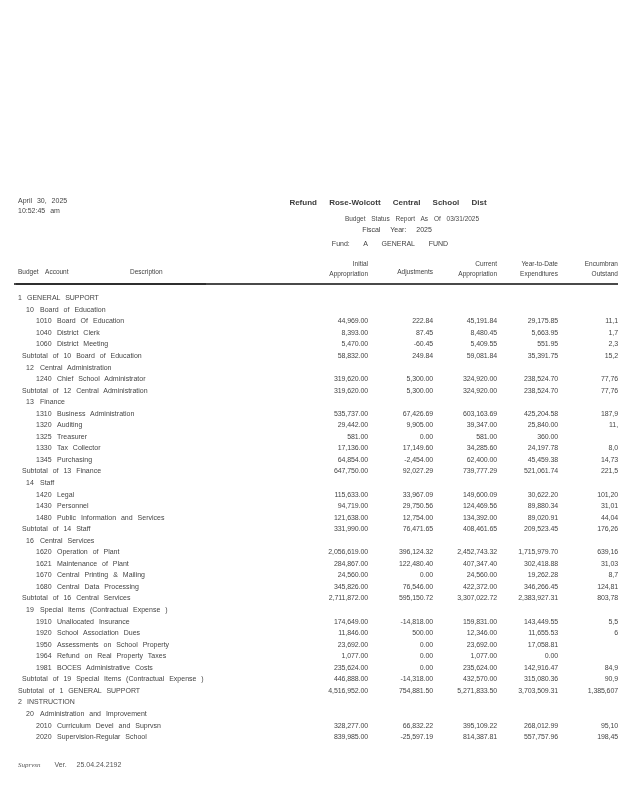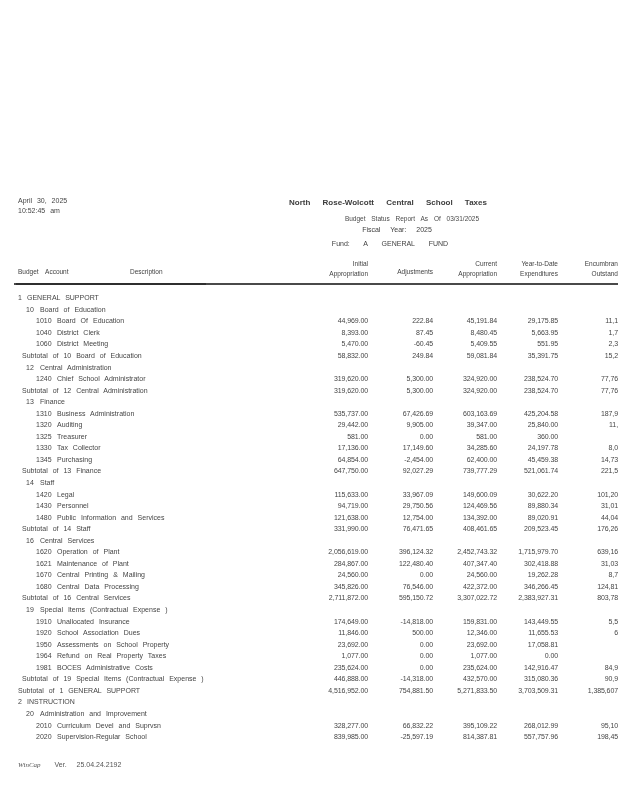--- a/index.html
+++ b/index.html
@@ -35,21 +35,21 @@
 </head>
 <body>
 
 <div class="page">
 
   <div class="meta">
     <div>April 30, 2025</div>
     <div>10:52:45 am</div>
   </div>
 
-  <div class="district">North Rose-Wolcott Central School Taxes</div>
+  <div class="district">Refund Rose-Wolcott Central School Dist</div>
 
   <div class="reportline">
     <span>Budget Status Report</span>
     <span>As Of</span>
     <span>03/31/2025</span>
   </div>
 
   <div class="fiscalline">
     <span>Fiscal Year:</span>
     <span>2025</span>
@@ -504,18 +504,18 @@
         </div>
         <div class="cv" style="width: 128px;">839,985.00</div>
         <div class="cv" style="width: 65px;">-25,597.19</div>
         <div class="cv" style="width: 64px;">814,387.81</div>
         <div class="cv" style="width: 61px;">557,757.96</div>
         <div class="cv" style="width: 60px;">198,45</div>
       </div>
     </div>
 
   <div class="footer">
-    <span class="app">WinCap</span>
+    <span class="app">Suprvsn</span>
     <span class="vlabel">Ver.</span>
     <span>25.04.24.2192</span>
   </div>
 
 </div>
 
 </body></html>

